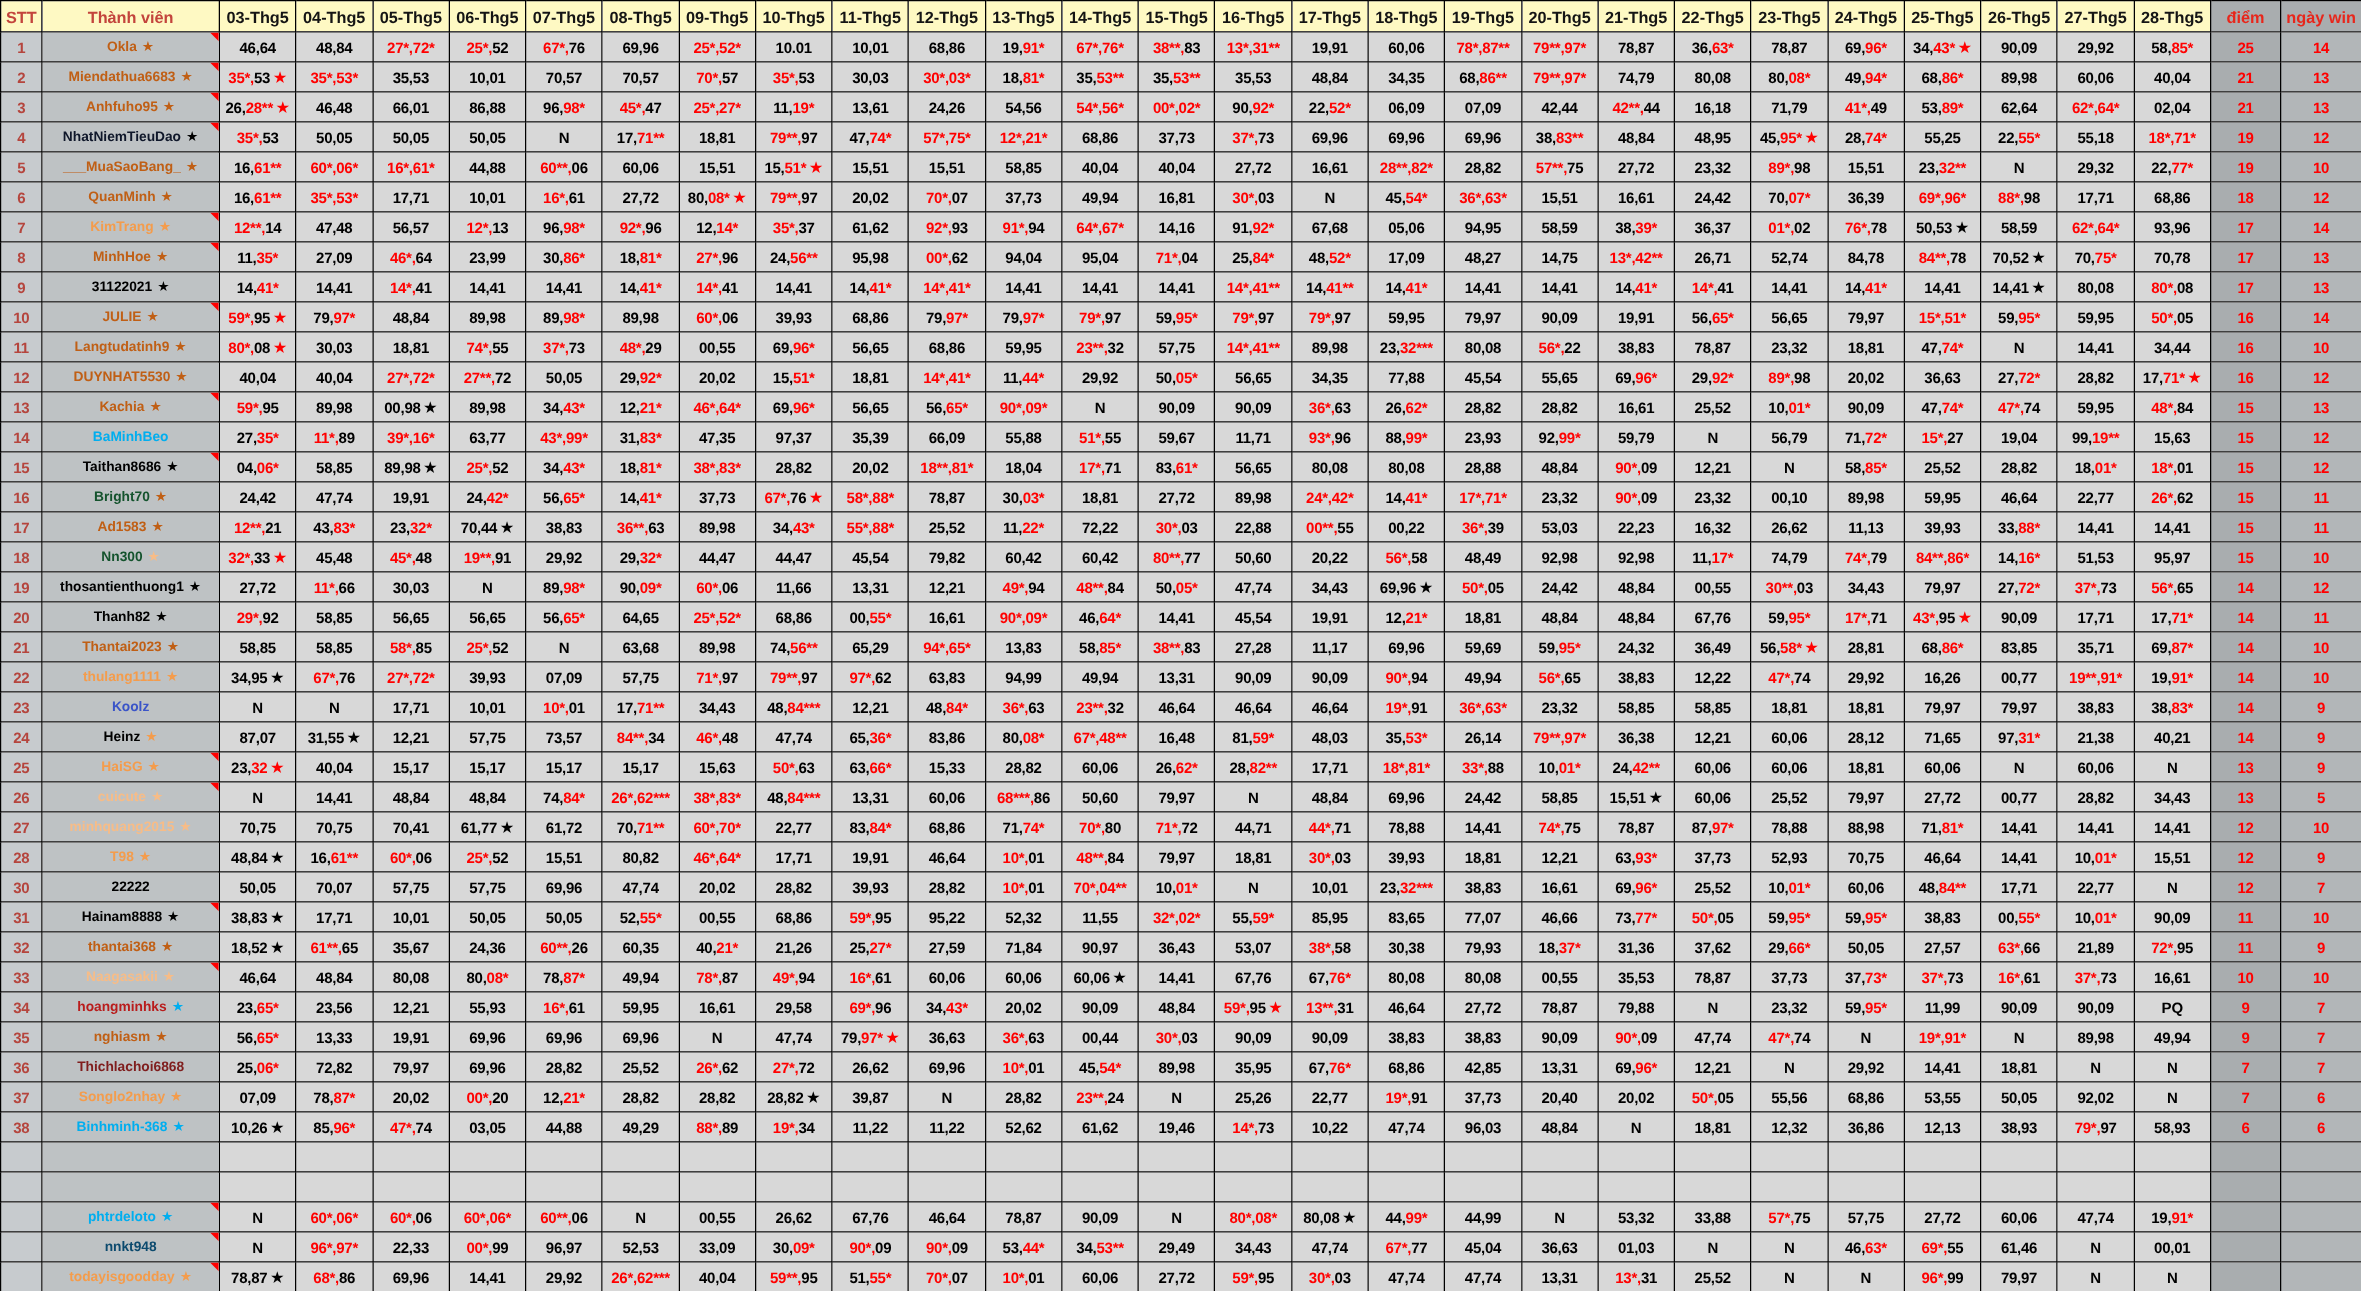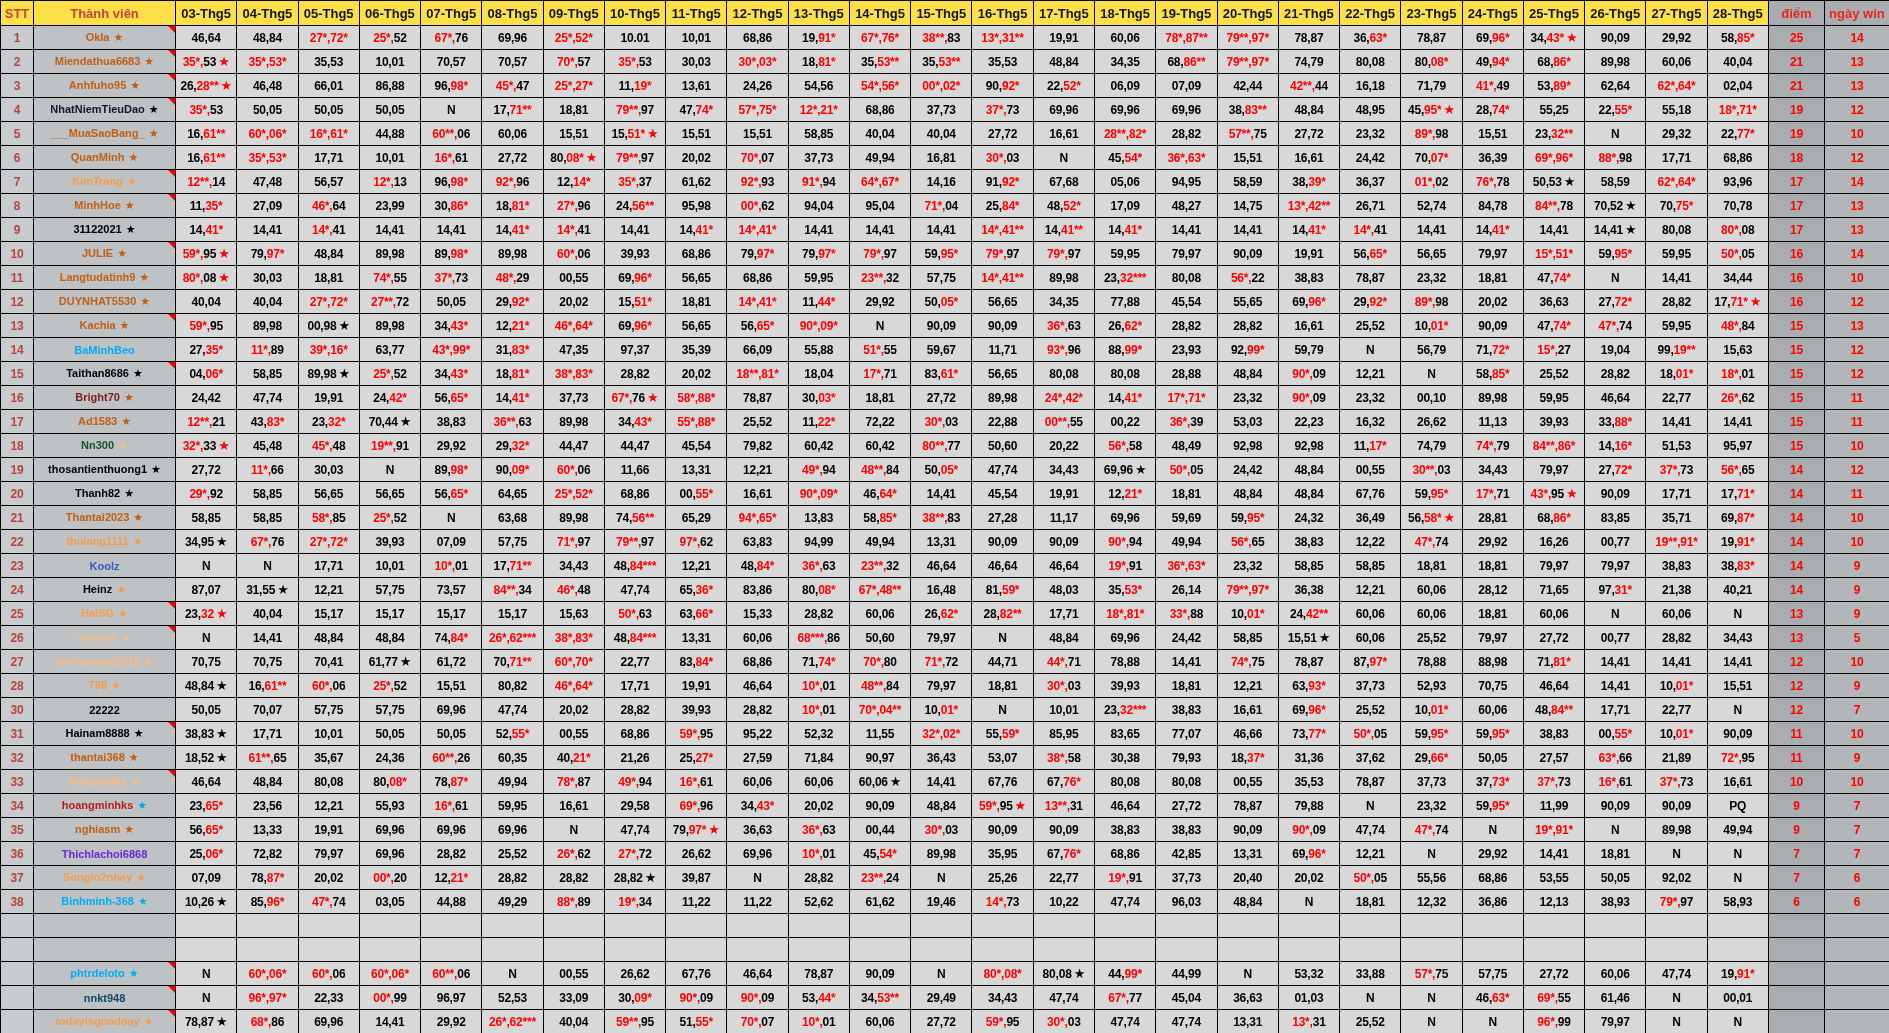--- a/index.html
+++ b/index.html
@@ -3,21 +3,21 @@
 <meta charset="utf-8">
 <style>
   html,body{margin:0;padding:0;background:#ffffff;}
   .sheet-wrap{width:1889px;height:1033px;overflow:hidden;background:#fff;}
   table{border-collapse:collapse;table-layout:fixed;width:1889px;
         font-family:"Liberation Sans","DejaVu Sans",sans-serif;font-weight:bold;}
   td,th{border:1px solid #000;padding:0;text-align:center;vertical-align:middle;
         overflow:hidden;white-space:nowrap;}
   thead tr{height:25px;}
   tbody tr{height:24px;}
-  thead th{background:#fde047;font-size:13px;color:#141414;}
+  thead th{background:#fef9c3;font-size:13px;color:#141414;}
   thead th.hred{color:#C3443C;}
   thead th.hgray{background:#A9ADAF;color:#E8261B;}
   tbody td{font-size:12px;color:#000;background:#D8D8D8;letter-spacing:-0.2px;}
   td.stt{background:#C7CBCE;color:#B5453D;font-size:12px;}
   td.name{background:#BEC2C4;font-size:11px;position:relative;letter-spacing:0;}
   td.diem{background:#A9ADAF;color:#FF0000;}
   td.win{background:#B2B6B8;color:#FF0000;}
   .r{color:#FF0000;}
   .star{margin-left:2px;font-size:13px;}
   .star.k{color:#000;}
@@ -573,21 +573,21 @@
           <td class="dc"><span>58,</span><span class="r">85*</span></td>
           <td class="dc"><span>25,</span><span>52</span></td>
           <td class="dc"><span>28,</span><span>82</span></td>
           <td class="dc"><span>18,</span><span class="r">01*</span></td>
           <td class="dc"><span class="r">18*,</span><span>01</span></td>
           <td class="diem">15</td>
           <td class="win">12</td>
         </tr>
         <tr>
           <td class="stt">16</td>
-          <td class="name"><span style="color:#7f1d1d">Bright70</span><span class="nstar" style="color:#C05F15">★</span></td>
+          <td class="name"><span style="color:#14532d">Bright70</span><span class="nstar" style="color:#C05F15">★</span></td>
           <td class="dc"><span>24,</span><span>42</span></td>
           <td class="dc"><span>47,</span><span>74</span></td>
           <td class="dc"><span>19,</span><span>91</span></td>
           <td class="dc"><span>24,</span><span class="r">42*</span></td>
           <td class="dc"><span>56,</span><span class="r">65*</span></td>
           <td class="dc"><span>14,</span><span class="r">41*</span></td>
           <td class="dc"><span>37,</span><span>73</span></td>
           <td class="dc"><span class="r">67*,</span><span>76</span><span class="star r">★</span></td>
           <td class="dc"><span class="r">58*,</span><span class="r">88*</span></td>
           <td class="dc"><span>78,</span><span>87</span></td>
@@ -1181,21 +1181,21 @@
           <td class="dc"><span>N</span></td>
           <td class="dc"><span class="r">19*,</span><span class="r">91*</span></td>
           <td class="dc"><span>N</span></td>
           <td class="dc"><span>89,</span><span>98</span></td>
           <td class="dc"><span>49,</span><span>94</span></td>
           <td class="diem">9</td>
           <td class="win">7</td>
         </tr>
         <tr>
           <td class="stt">36</td>
-          <td class="name"><span style="color:#6d28d9">Thichlachoi6868</span></td>
+          <td class="name"><span style="color:#7f1d1d">Thichlachoi6868</span></td>
           <td class="dc"><span>25,</span><span class="r">06*</span></td>
           <td class="dc"><span>72,</span><span>82</span></td>
           <td class="dc"><span>79,</span><span>97</span></td>
           <td class="dc"><span>69,</span><span>96</span></td>
           <td class="dc"><span>28,</span><span>82</span></td>
           <td class="dc"><span>25,</span><span>52</span></td>
           <td class="dc"><span class="r">26*,</span><span>62</span></td>
           <td class="dc"><span class="r">27*,</span><span>72</span></td>
           <td class="dc"><span>26,</span><span>62</span></td>
           <td class="dc"><span>69,</span><span>96</span></td>

